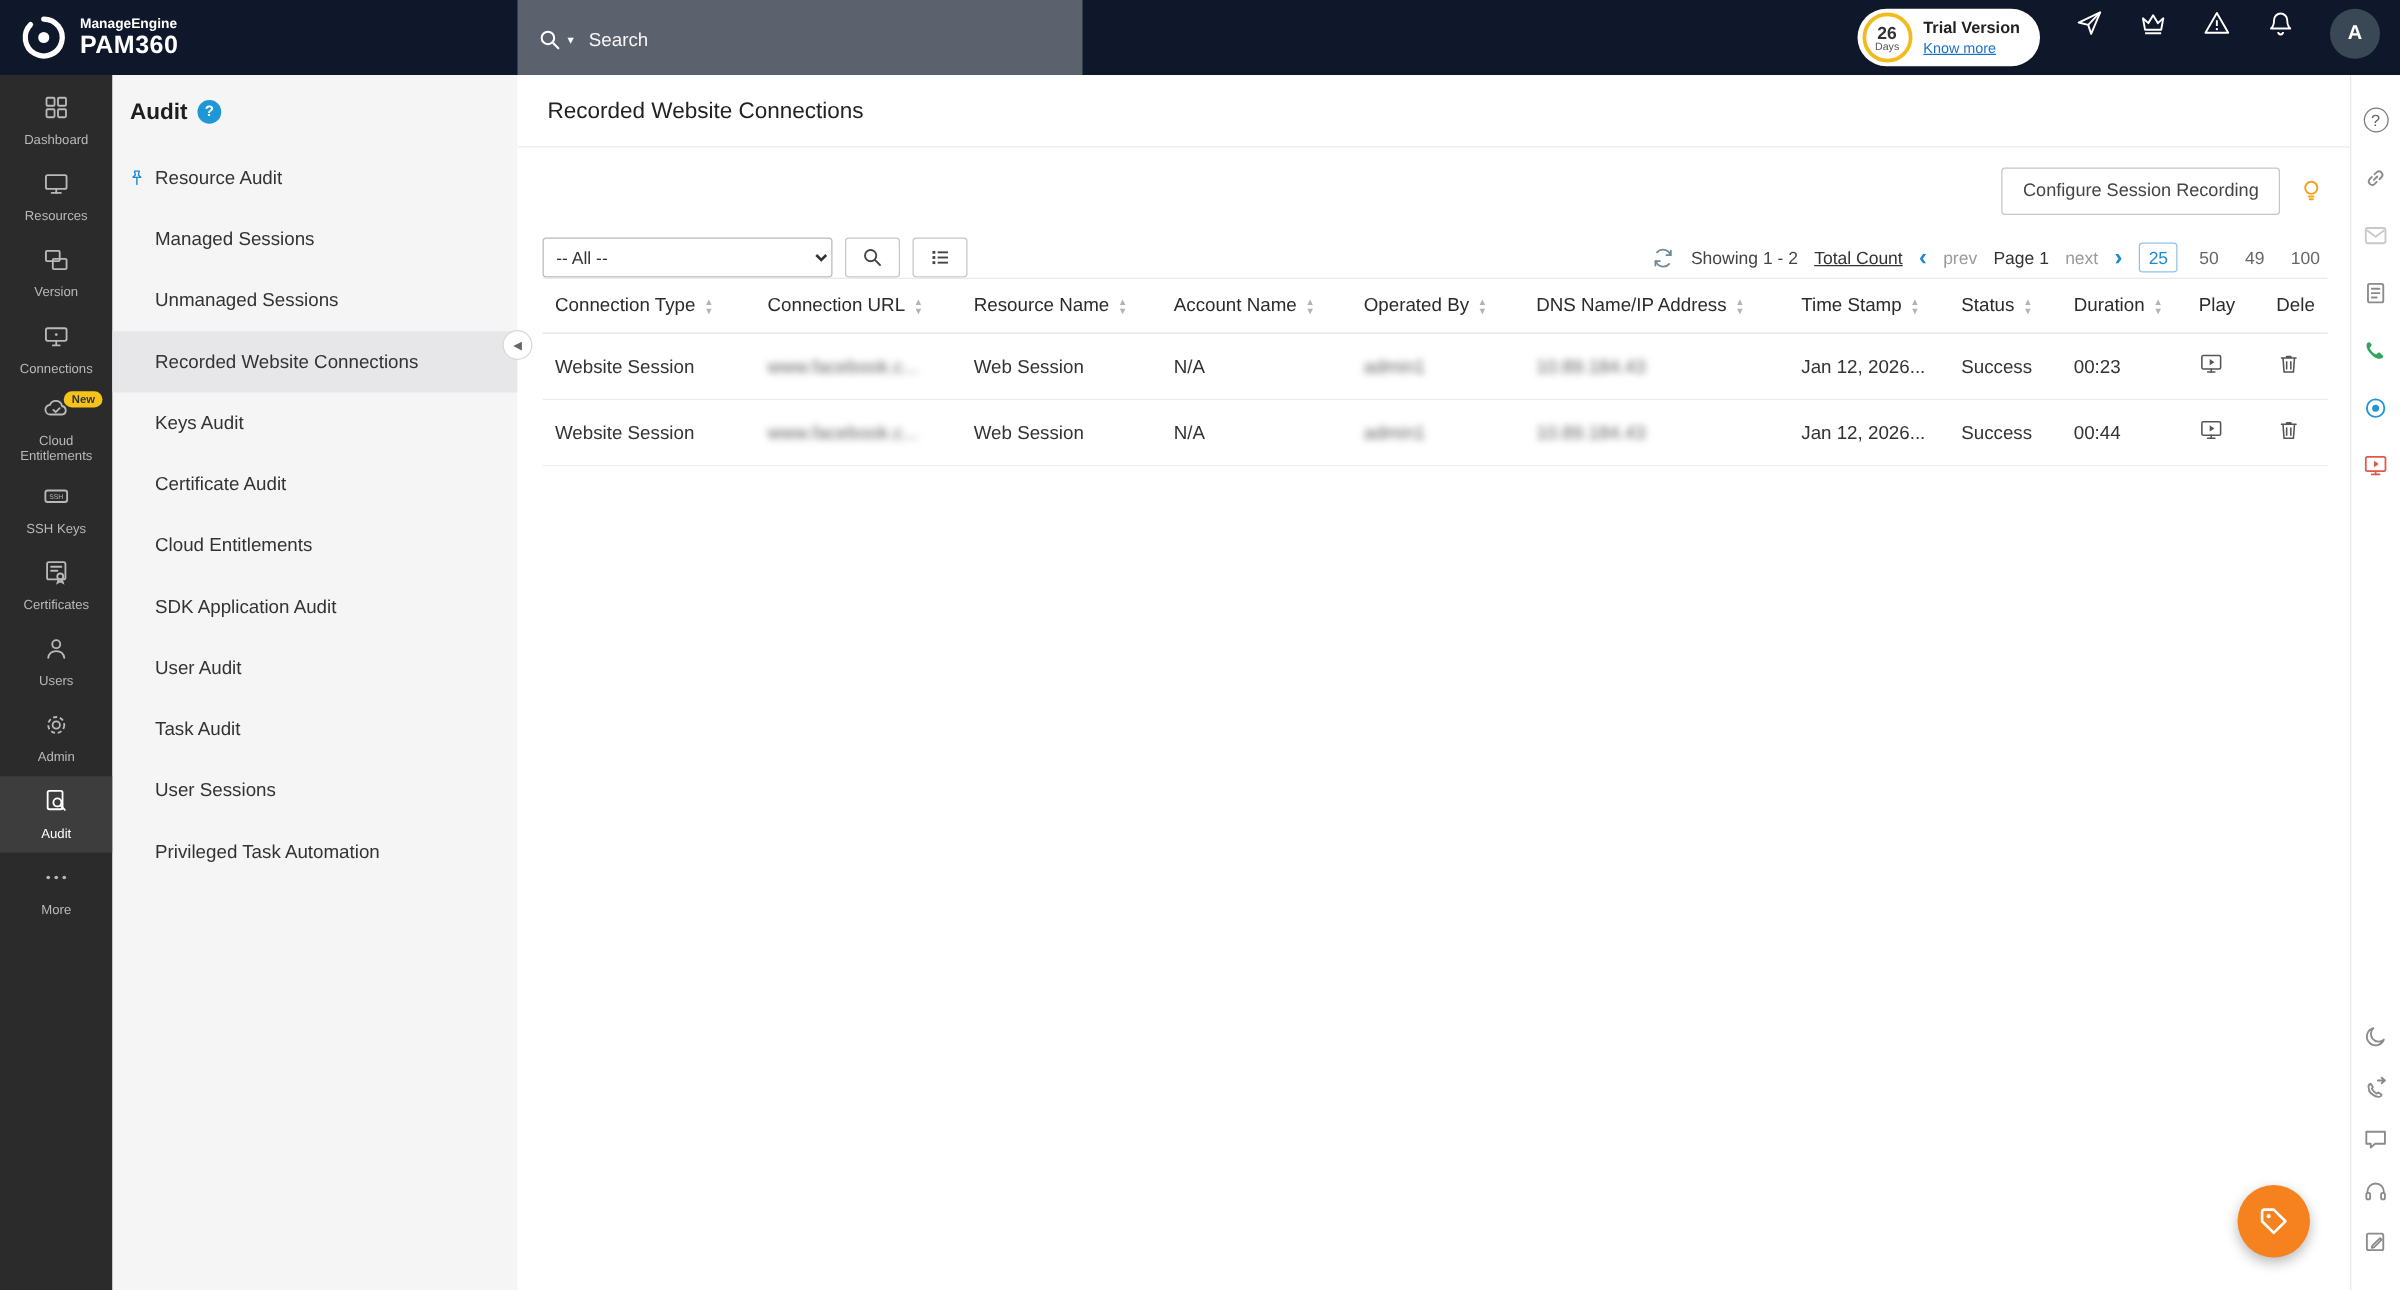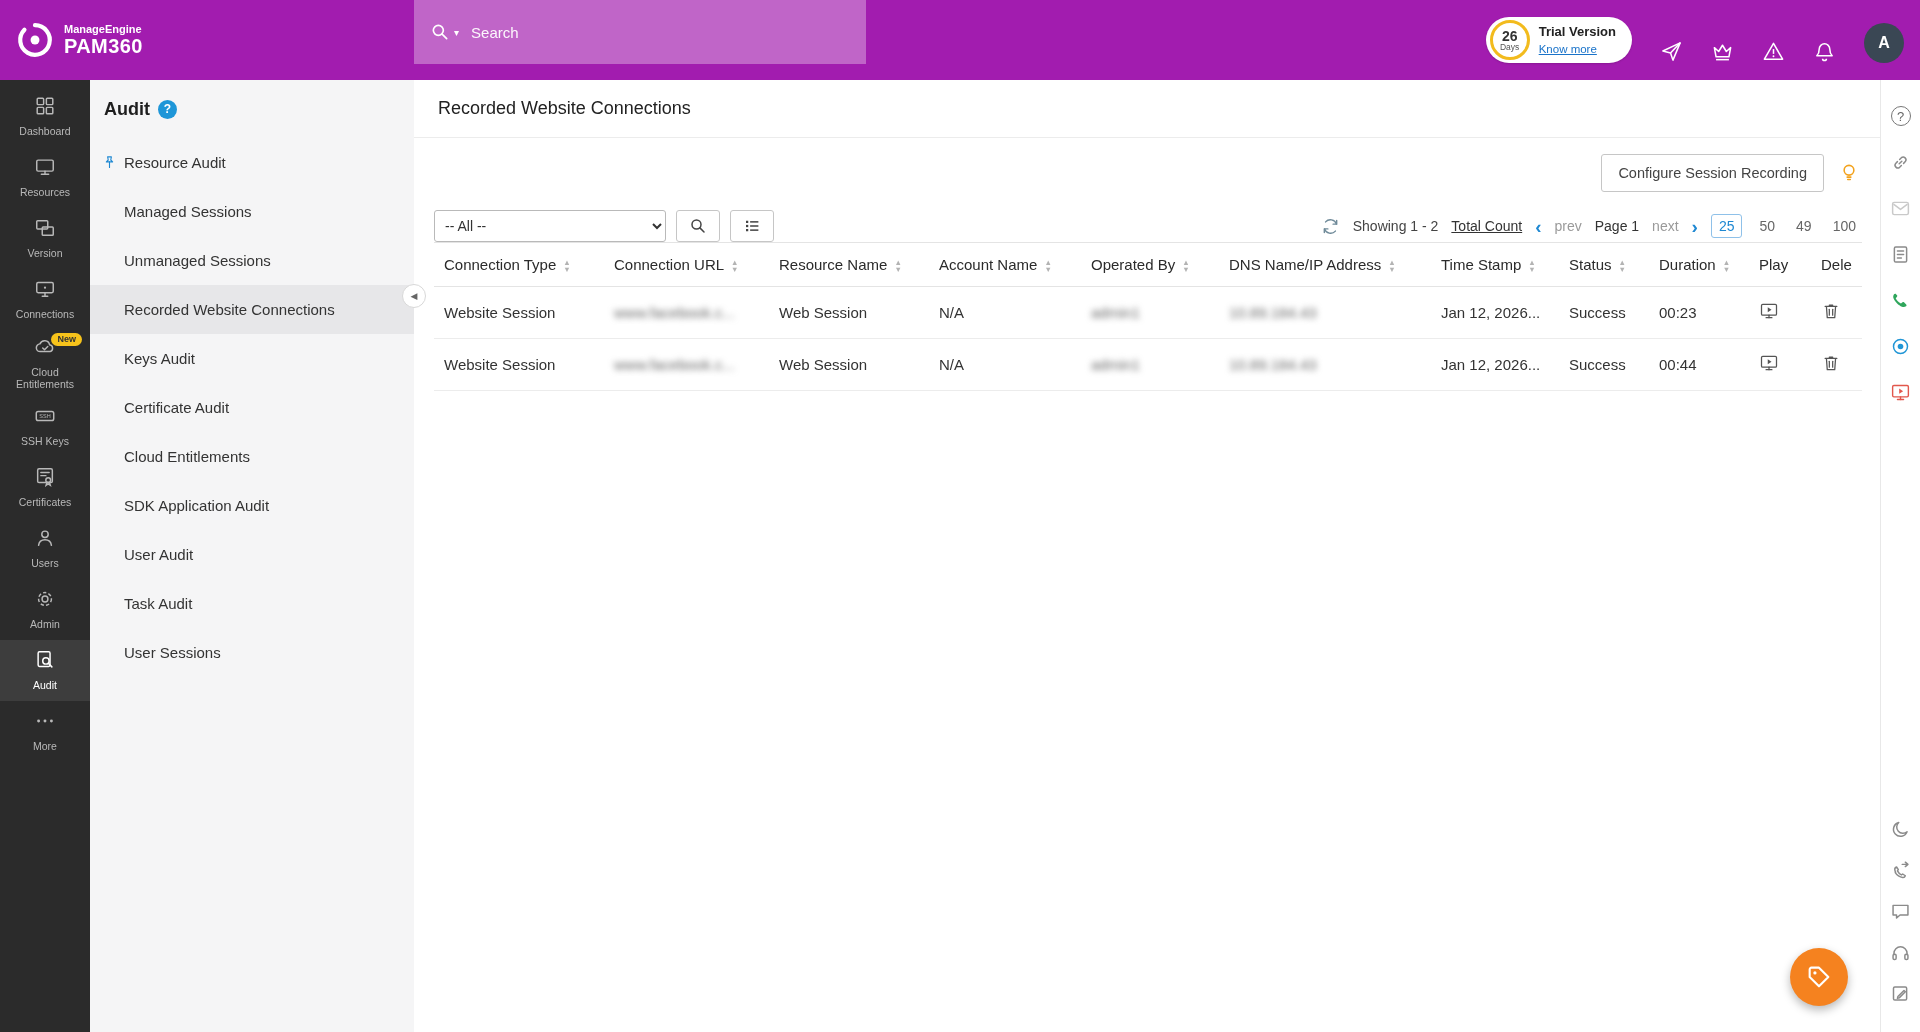--- a/index.html
+++ b/index.html
@@ -1,31 +1,31 @@
 <!DOCTYPE html>
 <html><head>
 <meta charset="utf-8">
 <style>
   *{box-sizing:border-box;margin:0;padding:0}
   html,body{width:1920px;height:1032px;overflow:hidden}
   body{font-family:"Liberation Sans",sans-serif;color:#333;background:#fff}
   .app{width:1920px;height:1032px;display:flex;flex-direction:column}
 
   
-  .topbar{height:80px;background:#a21caf;display:flex;align-items:center;position:relative;flex:0 0 auto}
+  .topbar{height:60px;background:#0f172a;display:flex;align-items:center;position:relative;flex:0 0 auto}
   .brand{display:flex;align-items:center;gap:10px;padding-left:16px}
   .logo svg{width:38px;height:38px;display:block}
   .brand-line1{font-size:11px;font-weight:bold;color:#fff;line-height:12px}
   .brand-line2{font-size:20px;font-weight:bold;color:#fff;letter-spacing:.4px;line-height:22px}
   .search{position:absolute;left:414px;top:0;width:452px;height:64px;background:rgba(255,255,255,.32);display:flex;align-items:center;padding-left:16px;gap:4px}
   .search svg{width:20px;height:20px;color:#fff}
   .s-caret{color:#fff;font-size:10px;margin-right:8px}
   .s-input{background:transparent;border:none;outline:none;color:#fff;font-size:15px;width:330px;font-family:"Liberation Sans",sans-serif}
   .s-input::placeholder{color:rgba(255,255,255,.95)}
-  .top-right{margin-left:auto;display:flex;align-items:flex-end;gap:28px;padding-right:16px}
+  .top-right{margin-left:auto;display:flex;align-items:flex-start;gap:28px;padding-right:16px}
   .trial{background:#fff;border-radius:24px;height:46px;display:flex;align-items:center;gap:9px;padding:3px 16px 3px 4px;cursor:pointer;box-shadow:0 1px 2px rgba(0,0,0,.15)}
   .trial-circle{width:40px;height:40px;border-radius:50%;border:3px solid #f2bb1d;background:#fff;display:flex;flex-direction:column;align-items:center;justify-content:center;line-height:1}
   .t-num{font-size:14px;font-weight:bold;color:#333}
   .t-days{font-size:8.5px;color:#555}
   .t-title{font-size:13px;font-weight:bold;color:#222;line-height:15px}
   .t-link{font-size:11.5px;color:#1a73c9;text-decoration:underline;cursor:pointer;line-height:14px;display:inline-block}
   .tb-icon{color:#fff;cursor:pointer;display:flex}
   .tb-icon svg{width:23px;height:23px}
   .avatar{width:40px;height:40px;border-radius:50%;background:#3a4754;color:#fff;font-size:16px;font-weight:bold;display:flex;align-items:center;justify-content:center;cursor:pointer}
 
@@ -301,20 +301,23 @@
           <span>SDK Application Audit</span>
         </div>
       <div class="side-item">
           <span>User Audit</span>
         </div>
       <div class="side-item">
           <span>Task Audit</span>
         </div>
       <div class="side-item">
           <span>User Sessions</span>
+        </div>
+      <div class="side-item">
+          <span>Privileged Task Automation</span>
         </div>
       <div class="collapse-tab">◀</div>
     </aside>
 
     <main class="main">
       <div class="page-head">
         <h1>Recorded Website Connections</h1>
       </div>
 
       <div class="content">

